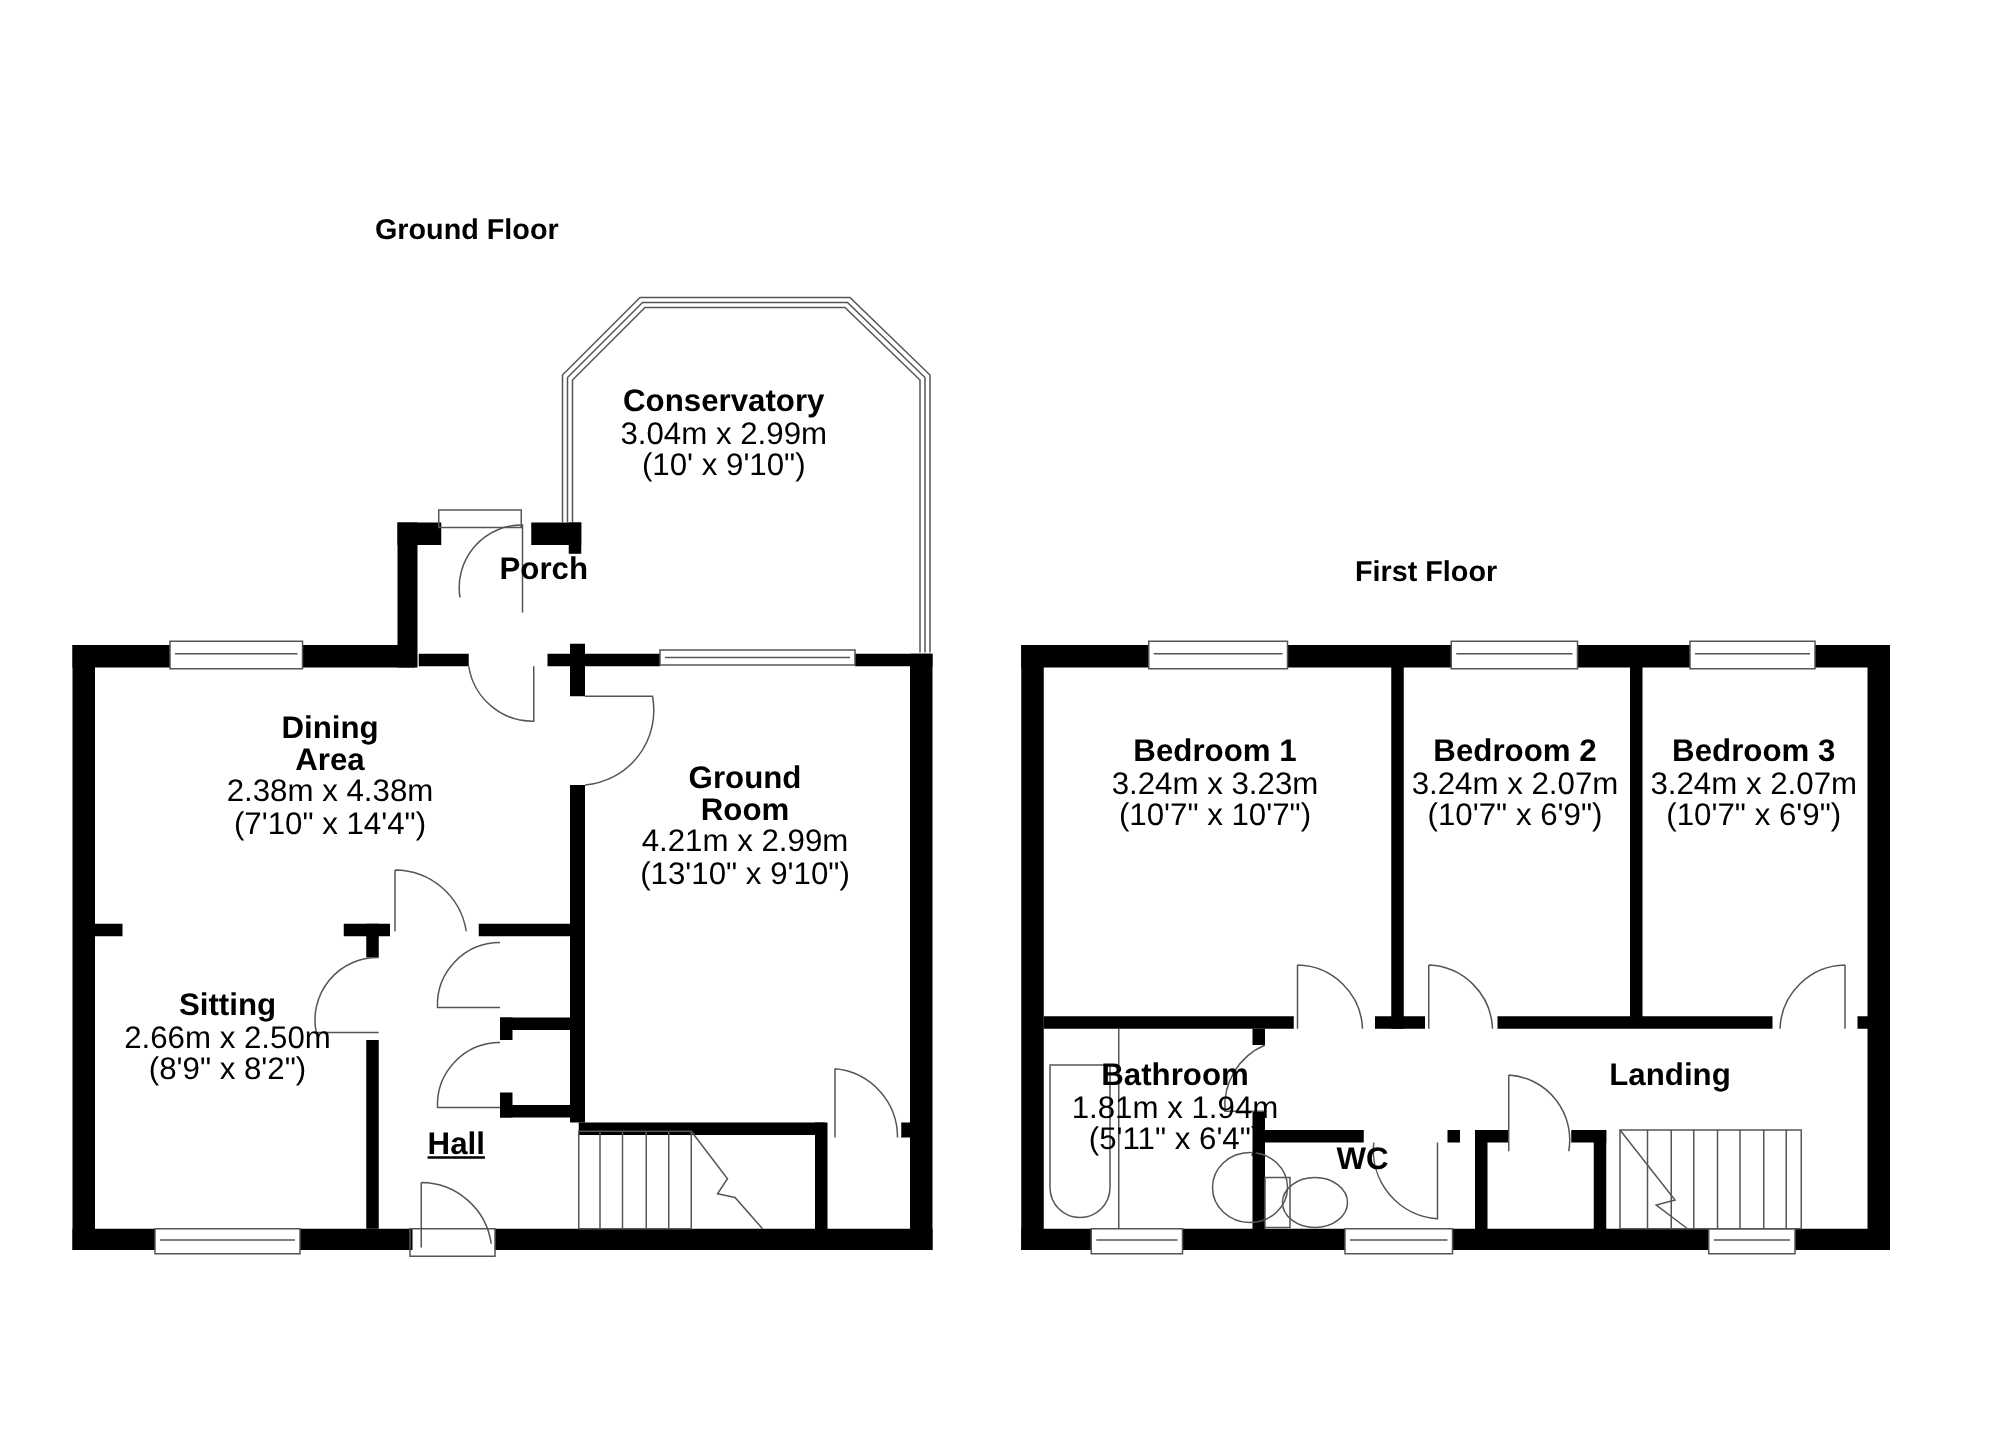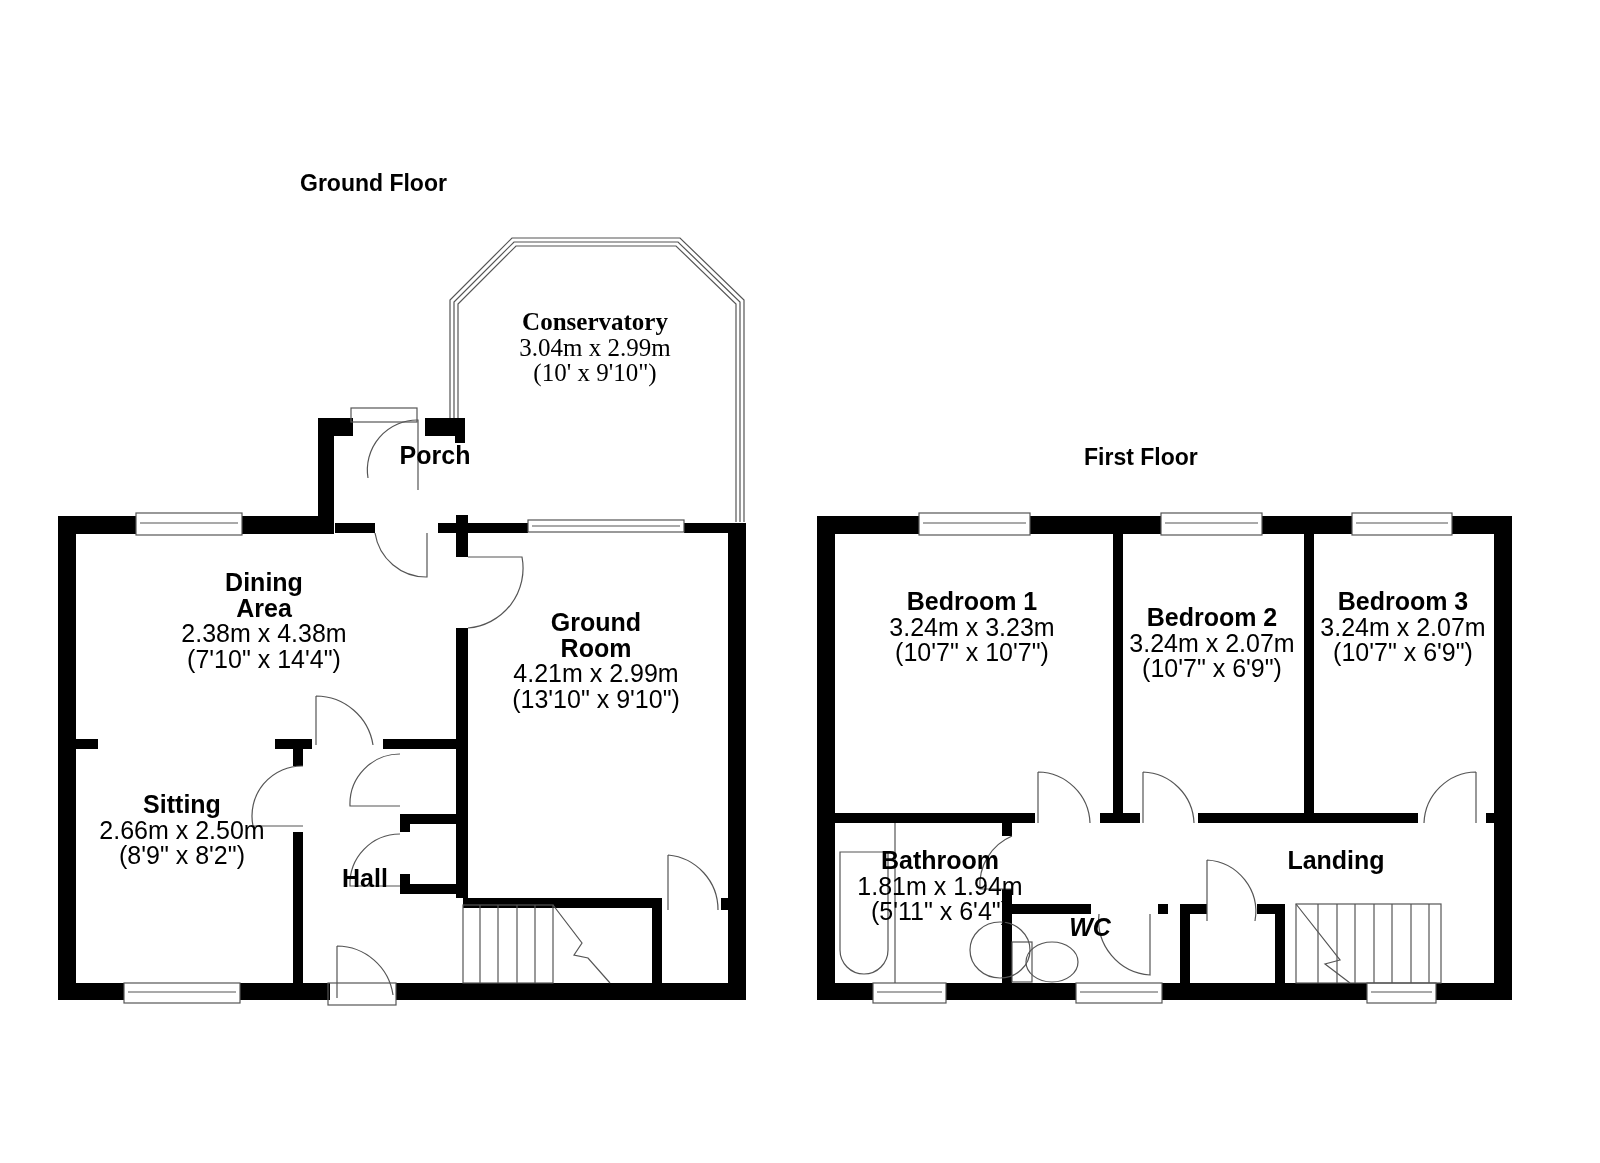--- a/index.html
+++ b/index.html
@@ -146,21 +146,21 @@
     <ellipse cx="1000" cy="950" rx="30" ry="28"></ellipse>
 
     <rect x="1012" y="942" width="20" height="40"></rect>
     <ellipse cx="1052" cy="962" rx="26" ry="20"></ellipse>
   </g>
 </svg>
 
 <div class="title" style="left:300px;top:170px;">Ground Floor</div>
 <div class="title" style="left:1084px;top:444px;">First Floor</div>
 
-<div class="room" style="left:595px;top:309px;font-family:Liberation Serif, serif;">
+<div class="room" style="left:579px;top:309px;">
   <span class="name">Conservatory</span>
   <span class="dim">3.04m x 2.99m</span>
   <span class="dim">(10' x 9'10")</span>
 </div>
 <div class="room" style="left:394px;top:443px;margin-left:41px;">
   <span class="name">Porch</span>
 </div>
 <div class="room" style="left:264px;top:570px;">
   <span class="name">Dining</span>
   <span class="name">Area</span>
@@ -171,42 +171,42 @@
   <span class="name">Ground</span>
   <span class="name">Room</span>
   <span class="dim">4.21m x 2.99m</span>
   <span class="dim">(13'10" x 9'10")</span>
 </div>
 <div class="room" style="left:182px;top:792px;">
   <span class="name">Sitting</span>
   <span class="dim">2.66m x 2.50m</span>
   <span class="dim">(8'9" x 8'2")</span>
 </div>
-<div class="room" style="left:365px;top:866px;">
+<div class="room" style="left:365px;top:903px;text-decoration:underline;">
   <span class="name">Hall</span>
 </div>
 
 <div class="room" style="left:972px;top:589px;">
   <span class="name">Bedroom 1</span>
   <span class="dim">3.24m x 3.23m</span>
   <span class="dim">(10'7" x 10'7")</span>
 </div>
-<div class="room" style="left:1212px;top:605px;text-align:center;">
+<div class="room" style="left:1212px;top:589px;text-align:center;">
   <span class="name">Bedroom 2</span>
   <span class="dim">3.24m x 2.07m</span>
   <span class="dim">(10'7" x 6'9")</span>
 </div>
 <div class="room" style="left:1403px;top:589px;">
   <span class="name">Bedroom 3</span>
   <span class="dim">3.24m x 2.07m</span>
   <span class="dim">(10'7" x 6'9")</span>
 </div>
 <div class="room" style="left:916px;top:848px;margin-left:24px;">
   <span class="name">Bathroom</span>
   <span class="dim">1.81m x 1.94m</span>
   <span class="dim">(5'11" x 6'4")</span>
 </div>
-<div class="room" style="left:1090px;top:915px;font-style:italic;">
+<div class="room" style="left:1090px;top:915px;">
   <span class="name">WC</span>
 </div>
 <div class="room" style="left:1336px;top:848px;text-align:right;">
   <span class="name">Landing</span>
 </div>
 
 </body></html>

